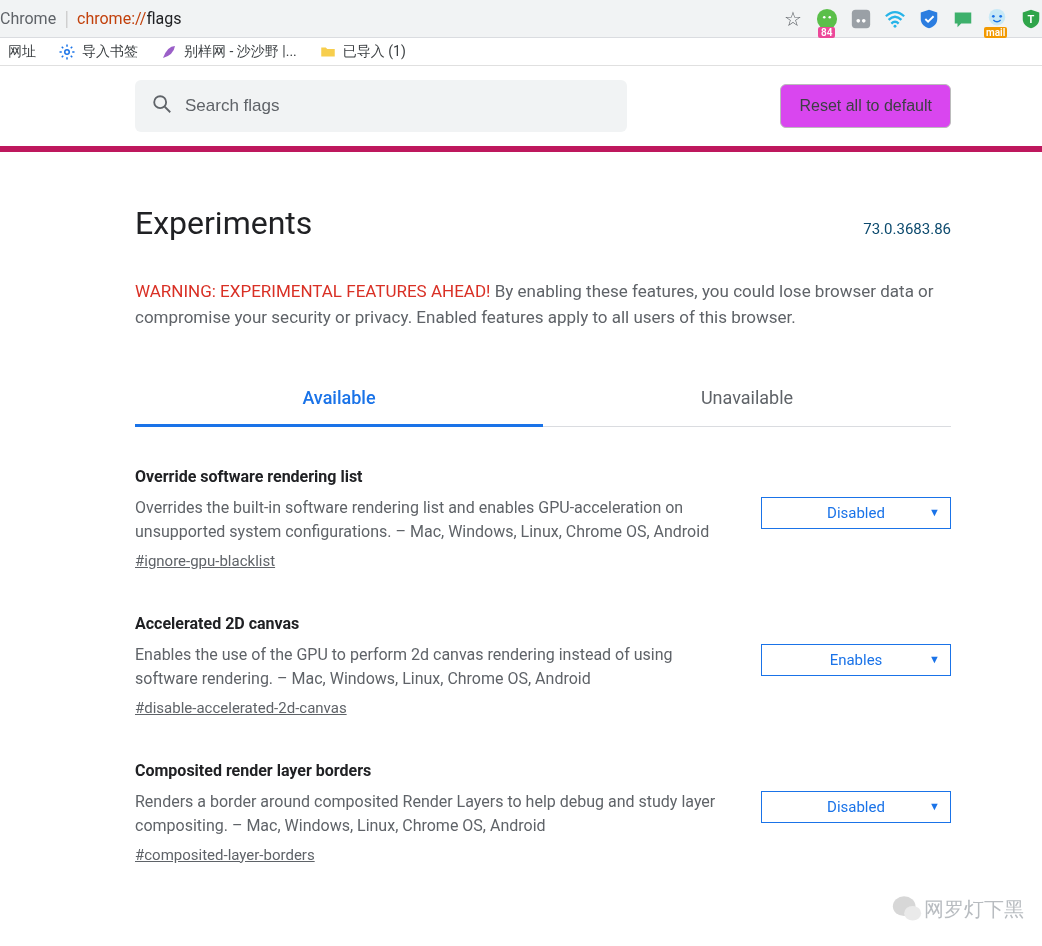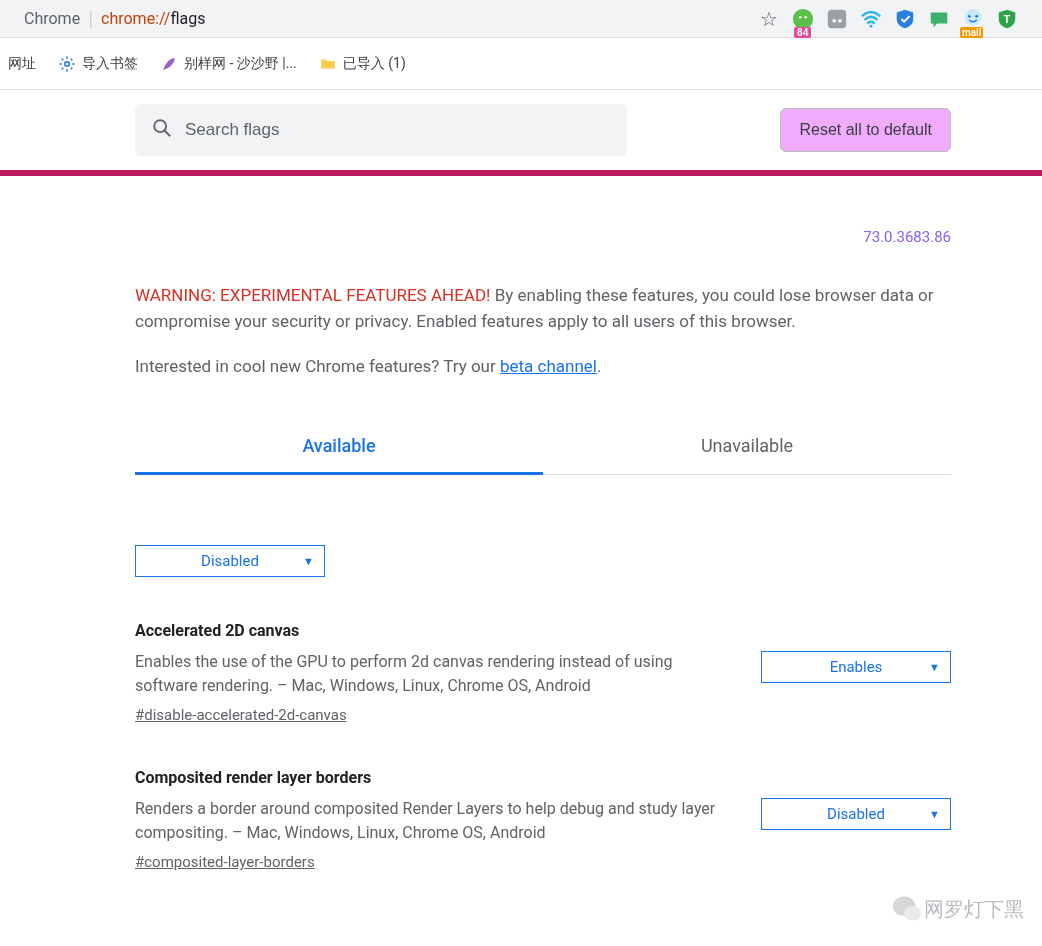--- a/index.html
+++ b/index.html
@@ -1,44 +1,44 @@
 <!DOCTYPE html>
 <html><head>
 <meta charset="utf-8">
 <style>
 * { box-sizing: border-box; margin: 0; padding: 0; }
 body { font-family: -apple-system, "Segoe UI", Roboto, Arial, sans-serif; font-size: 15px; color: #202124; background: #fff; width: 1042px; }
-.addr-bar { display: flex; align-items: center; height: 38px; background: #f1f3f4; border-bottom: 1px solid #dadce0; padding: 0 24px; gap: 8px; }
+.addr-bar { display: flex; align-items: center; height: 38px; background: #f1f3f4; border-bottom: 1px solid #dadce0; padding: 0 0; gap: 8px; }
 .addr-prefix { color: #5f6368; font-size: 16px; }
 .addr-sep { color: #cfcfcf; font-size: 20px; }
 .addr-url { color: #202124; font-size: 16px; flex: 1; }
 .addr-url .bold { font-weight: 400; color: #202124; }
 .addr-url .pale { color: #c2410c; }
 .star { color: #5f6368; font-size: 20px; margin-right: 6px; }
 .ext-icons { display: flex; gap: 12px; align-items: center; }
 .ext { width: 22px; height: 22px; position: relative; }
 .ext svg { width: 22px; height: 22px; }
 .badge { position: absolute; bottom: -8px; left: 2px; background: #ec4899; color: #fff; font-size: 10px; padding: 0 3px; border-radius: 2px; font-weight: 600; }
 .badge-mail { position: absolute; bottom: -8px; left: -2px; background: #f29900; color: #fff; font-size: 10px; padding: 0 2px; border-radius: 2px; font-weight: 600; }
 
-.bookmarks { display: flex; align-items: center; height: 52px; padding: 0 8px; gap: 22px; border-bottom: 1px solid #e0e0e0; font-size: 14px; }
+.bookmarks { display: flex; align-items: center; height: 28px; padding: 0 8px; gap: 22px; border-bottom: 1px solid #e0e0e0; font-size: 14px; }
 .bm-item { display: flex; align-items: center; gap: 6px; color: #3c4043; }
 .bm-icon { width: 18px; height: 18px; display: flex; align-items: center; justify-content: center; }
 
 .toolbar { display: flex; align-items: center; padding: 14px 0; border-bottom: 6px solid #be185d; }
 .toolbar-inner { width: 100%; max-width: 980px; margin: 0 auto; display: flex; align-items: center; padding: 0 60px 0 104px; gap: 20px; }
 .search-box { flex: 0 0 492px; height: 52px; background: #f1f3f4; border-radius: 6px; display: flex; align-items: center; padding: 0 16px; gap: 12px; }
 .search-box input { border: none; background: transparent; font-size: 17px; flex: 1; outline: none; color: #202124; }
 .search-box input::placeholder { color: #5f6368; }
-.reset-btn { margin-left: auto; height: 44px; padding: 0 18px; background: #f0abfc; border: 1px solid #bbb; border-radius: 6px; font-size: 16px; color: #3c4043; cursor: pointer; }
+.reset-btn { margin-left: auto; height: 44px; padding: 0 18px; background: #d946ef; border: 1px solid #bbb; border-radius: 6px; font-size: 16px; color: #3c4043; cursor: pointer; }
 
 .content { max-width: 980px; margin: 0 auto; padding: 52px 60px 0 104px; }
 .content-header { display: flex; align-items: baseline; margin-bottom: 36px; }
 .content-header h1 { font-size: 32px; font-weight: 400; color: #202124; }
-.version { margin-left: auto; font-size: 15px; color: #8b5cf6; }
+.version { margin-left: auto; font-size: 15px; color: #0c4a6e; }
 .warning-block p { font-size: 17px; line-height: 1.55; color: #5f6368; margin-bottom: 18px; }
 .warning-red { color: #d93025; }
 .link-blue { color: #1a73e8; text-decoration: underline; }
 
 .tabs { display: flex; margin-top: 40px; border-bottom: 1px solid #dadce0; }
 .tab { flex: 1; text-align: center; padding: 16px 0; font-size: 18px; color: #5f6368; cursor: pointer; }
 .tab.active { color: #1a73e8; border-bottom: 3px solid #1a73e8; margin-bottom: -1px; font-weight: 500; }
 
 .flags-list { padding-top: 40px; }
 .flag { display: flex; gap: 30px; margin-bottom: 44px; }
@@ -153,36 +153,41 @@
             <line x1="15" y1="15" x2="21" y2="21" stroke="#5f6368" stroke-width="2"></line>
           </svg></span>
       <input type="text" placeholder="Search flags" style="">
     </div>
     <button class="reset-btn">Reset all to default</button>
   </div>
 </div>
 
 <div class="content">
   <div class="content-header">
+    <h1>Experiments</h1>
     <span class="version">73.0.3683.86</span>
   </div>
 
   <div class="warning-block">
     <p><span class="warning-red">WARNING: EXPERIMENTAL FEATURES AHEAD!</span><span> By enabling these features, you could lose browser data or compromise your security or privacy. Enabled features apply to all users of this browser.</span></p>
-    <p><span>Interested in cool new Chrome features? Try our </span><a href="#" class="link-blue">beta channel</a><span>.</span></p>
   </div>
 
   <div class="tabs">
     <div class="tab active">Available</div>
     <div class="tab">Unavailable</div>
   </div>
 
   <div class="flags-list">
 
     <div class="flag">
+      <div class="flag-text">
+        <div class="flag-title">Override software rendering list</div>
+        <div class="flag-desc">Overrides the built-in software rendering list and enables GPU-acceleration on unsupported system configurations. – Mac, Windows, Linux, Chrome OS, Android</div>
+        <a href="#" class="flag-anchor">#ignore-gpu-blacklist</a>
+      </div>
       <div class="flag-select">
         <div class="select-box">
           <span>Disabled</span>
           <span class="caret">▼</span>
         </div>
       </div>
     </div>
 
     <div class="flag">
       <div class="flag-text">

